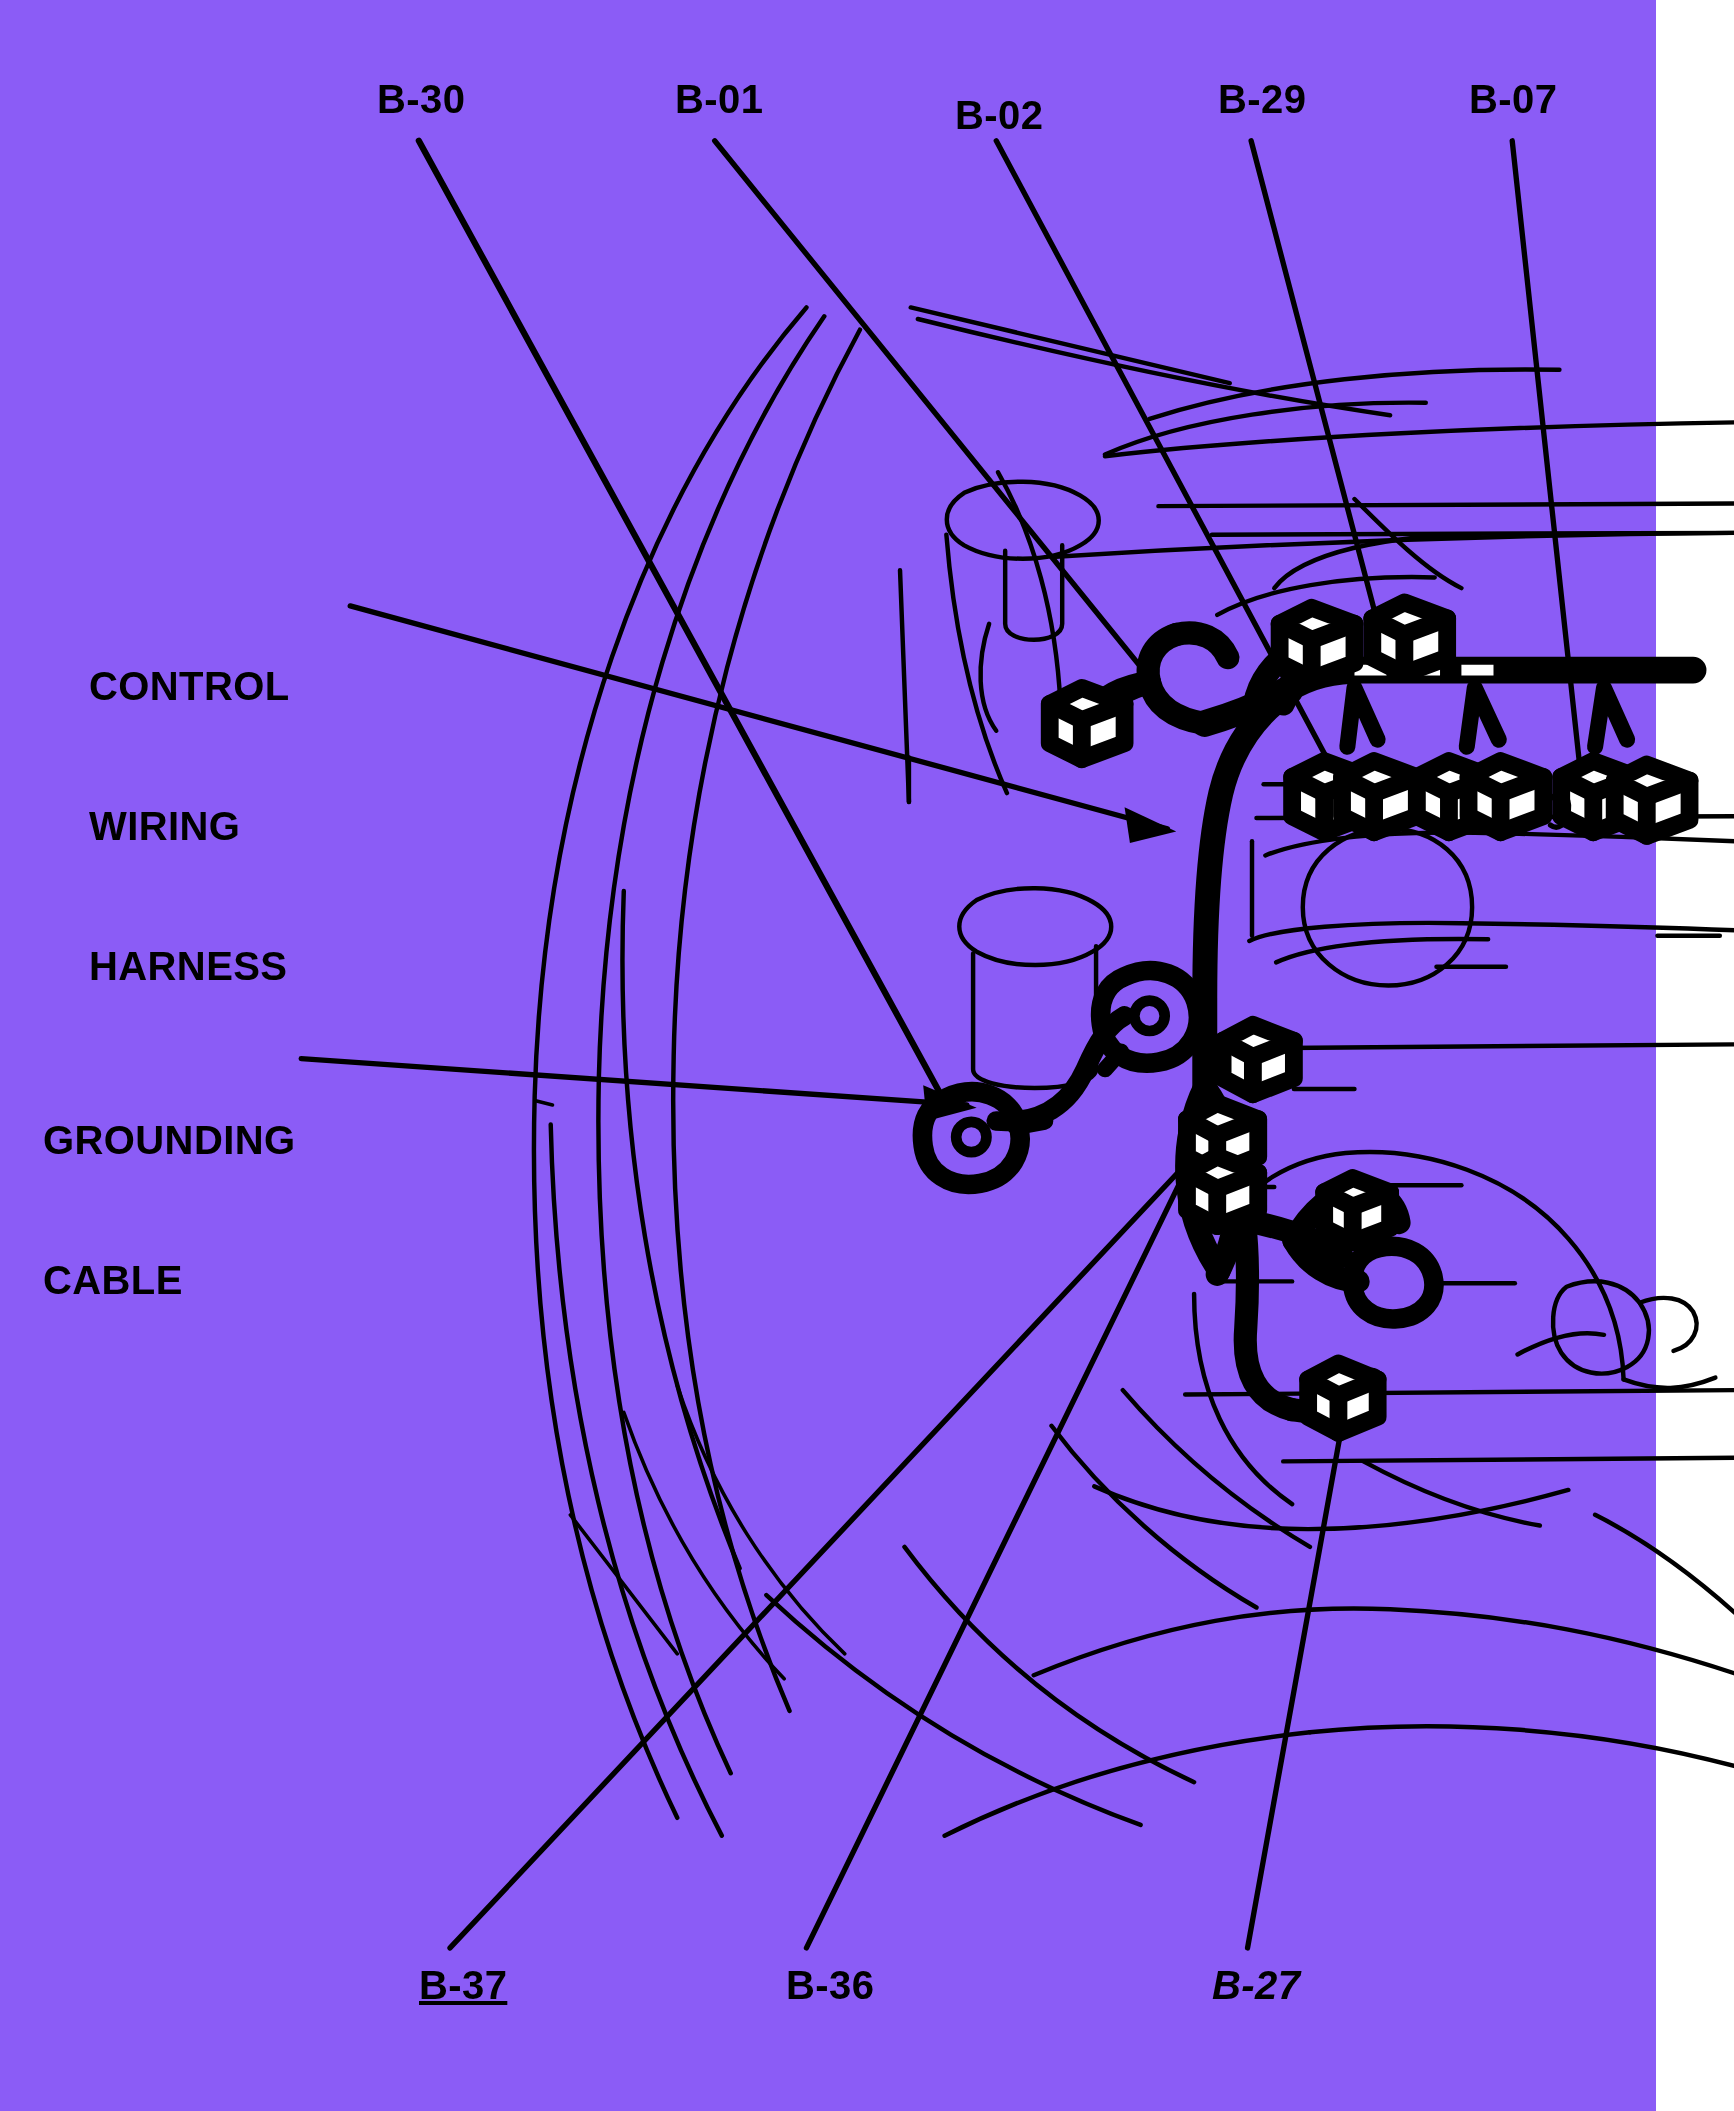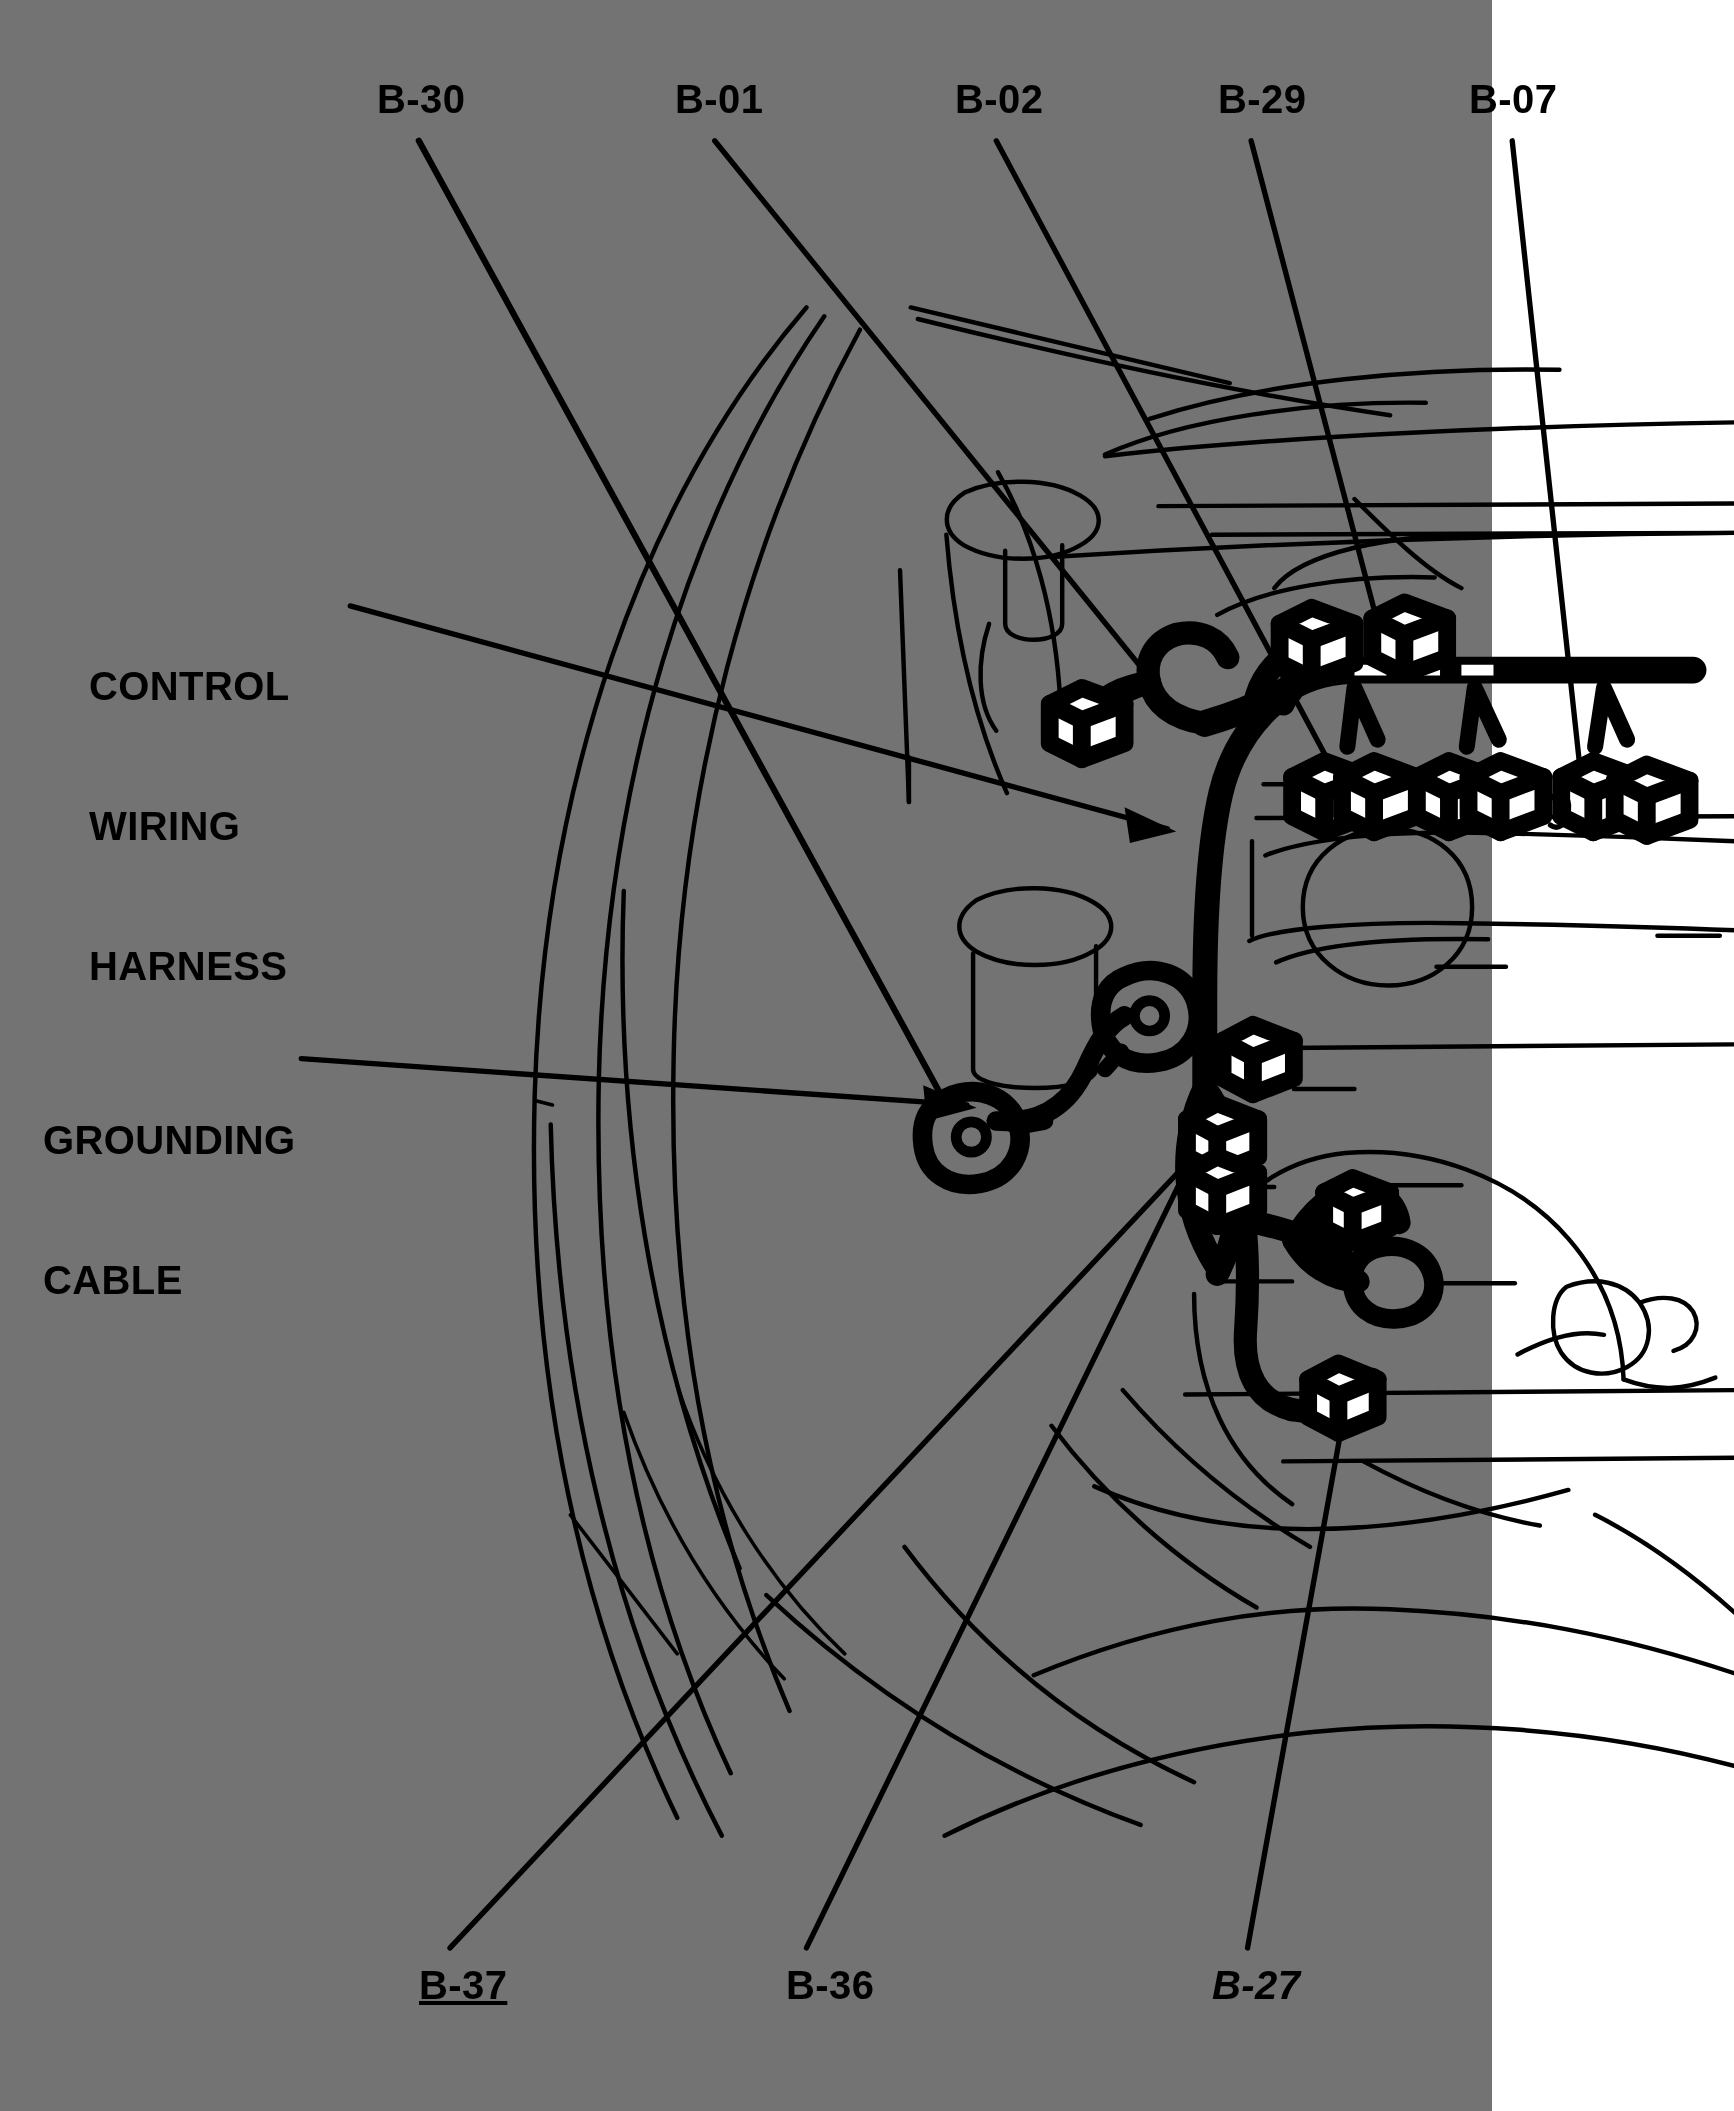--- a/index.html
+++ b/index.html
@@ -1,19 +1,19 @@
 <!DOCTYPE html>
 <html style="font-size:14.3px"><head>
 <meta charset="utf-8">
 <title>Wiring Harness Routing Diagram</title>
 <style>
   html,body{margin:0;padding:0;background:#ffffff;}
   body{width:1735px;height:2111px;overflow:hidden;
        font-family:"Liberation Sans","DejaVu Sans",sans-serif;}
-  #sheet{position:relative;width:1492px;height:2111px;background:#737373;}
+  #sheet{position:relative;width:1656px;height:2111px;background:#8b5cf6;}
   #art{position:absolute;inset:0;width:1735px;height:2111px;}
   .lbl{position:absolute;font-family:"Liberation Sans","DejaVu Sans",sans-serif;
        font-weight:700;font-size:40px;line-height:1.14;color:#000;
        letter-spacing:0.4px;white-space:pre;}
   .lbl.multi{line-height:1.17;}
 </style>
 </head>
 <body>
 
 <div id="sheet">
@@ -290,21 +290,21 @@
 
         <path d="M 1140,1264 L 1172,1258" stroke-width="20"></path>
         <path d="M 1258,1180 L 1240,1200" stroke-width="18"></path>
       </g>
 
     </g>
   </svg>
 
   <div class="lbl" style="left:377px;top:77px;">B-30</div>
   <div class="lbl" style="left:675px;top:77px;">B-01</div>
-  <div class="lbl" style="left:955px;top:77px;">B-02</div>
+  <div class="lbl" style="left:955px;top:93px;">B-02</div>
   <div class="lbl" style="left:1218px;top:77px;">B-29</div>
   <div class="lbl" style="left:1469px;top:77px;">B-07</div>
 
   <div class="lbl" style="left:419px;top:1963px;text-decoration:underline;">B-37</div>
   <div class="lbl" style="left:786px;top:1963px;">B-36</div>
   <div class="lbl" style="left:1212px;top:1963px;font-style:italic;">B-27</div>
 
   <div class="lbl multi" style="left:43px;top:1023px;">
     <div>GROUNDING</div>
     <div>CABLE</div>

